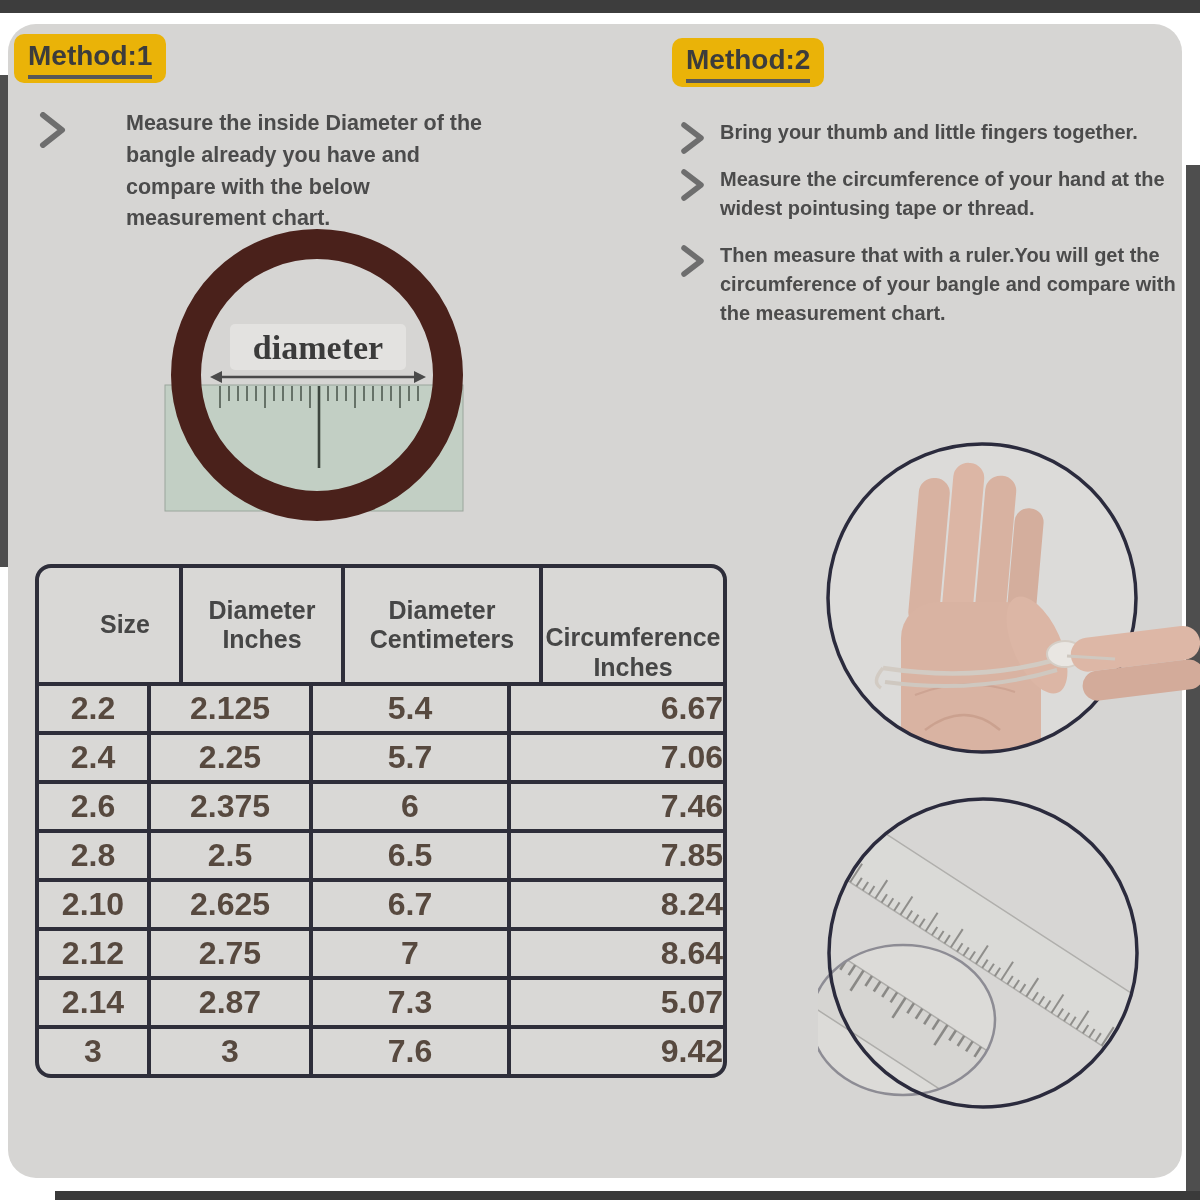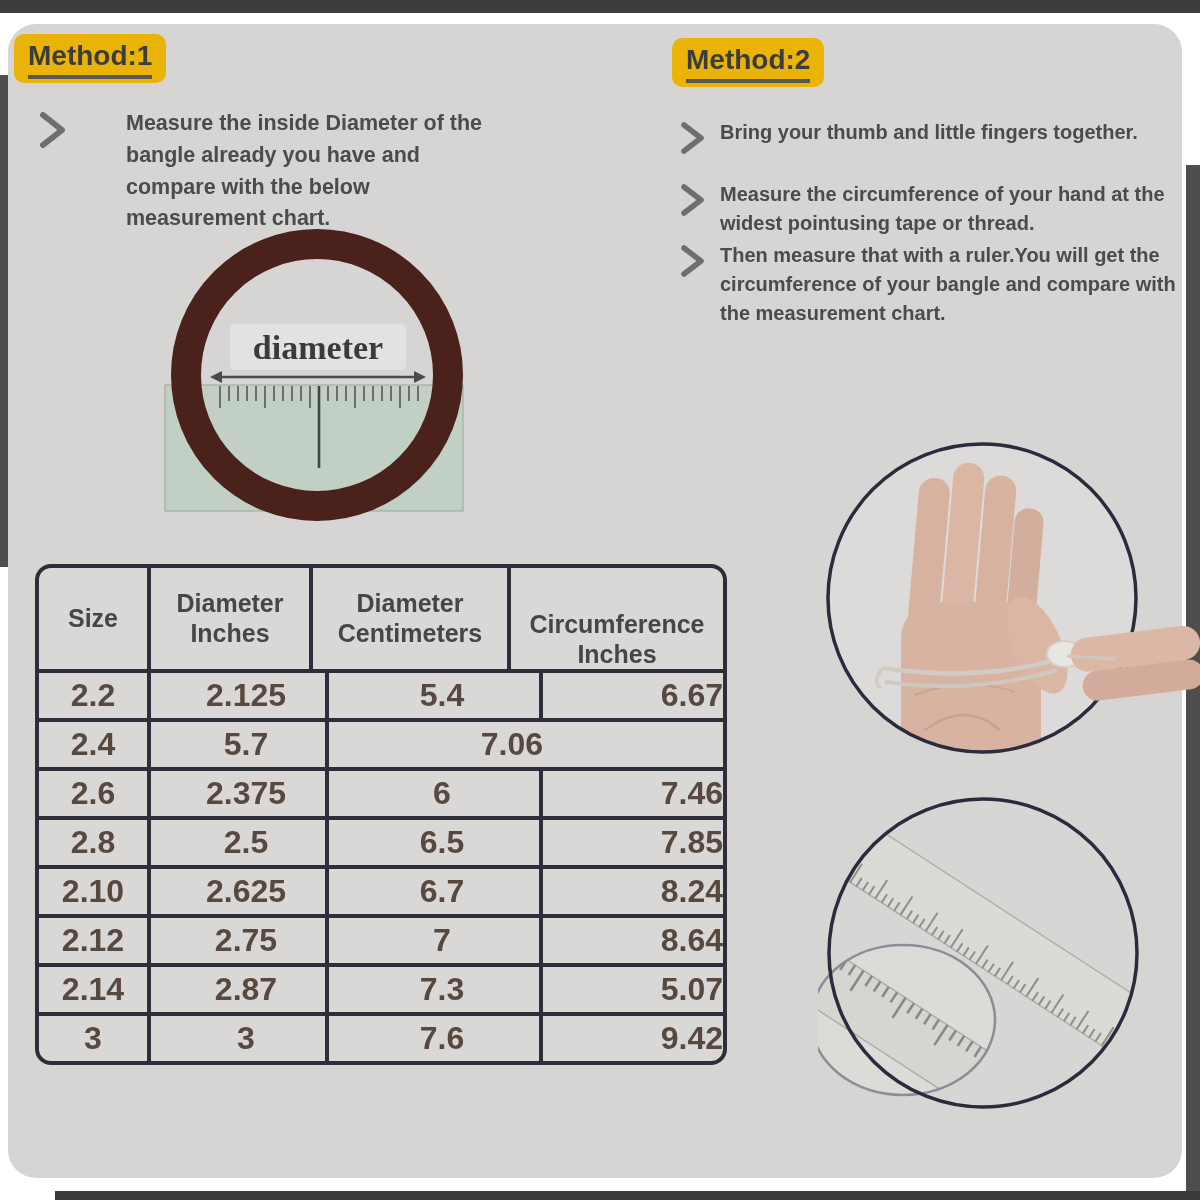--- a/index.html
+++ b/index.html
@@ -19,34 +19,34 @@
   #m1-title{left:14px;top:34px;}
   #m2-title{left:672px;top:38px;}
 
   .bullet{position:absolute;display:flex;align-items:flex-start;}
   .bullet .chev{flex:0 0 auto;margin-top:4px;}
   .bullet p{margin:0 0 0 14px;font-weight:600;color:#4b4b4b;}
   #m1-b1{left:38px;top:108px;width:470px;gap:44px;}
   #m1-b1 p{font-size:21.5px;line-height:1.48;width:420px;}
   .m2-bullet p{font-size:20px;line-height:1.45;width:470px;}
   #m2-b1{left:680px;top:118px;}
-  #m2-b2{left:680px;top:180px;}
+  #m2-b2{left:680px;top:165px;}
   #m2-b3{left:680px;top:241px;}
 
   .diagram{position:absolute;left:150px;top:228px;width:340px;height:300px;}
   .hand-photo{position:absolute;left:815px;top:430px;width:385px;height:336px;}
   .ruler-photo{position:absolute;left:818px;top:788px;width:340px;height:340px;}
 
   
   .size-table{position:absolute;left:35px;top:564px;width:692px;border:4px solid #2e2e3a;
       border-radius:16px;overflow:hidden;background:#d9d8d6;box-sizing:border-box;}
   .trow{display:grid;grid-template-columns:112px 162px 198px 1fr;}
   .trow + .trow{border-top:4px solid #2e2e3a;}
-  .trow.thead{height:101px;}
-  .trow.tdata{height:45px;gap:16px;}
+  .trow.thead{height:114px;padding-left:32px;}
+  .trow.tdata{height:45px;}
   .tcell{border-right:4px solid #2e2e3a;display:flex;align-items:center;justify-content:center;
       font-size:32px;font-weight:600;color:#57493f;}
   .tcell:last-child{border-right:none;justify-content:flex-end;}
   .tcell.th{flex-direction:column;font-size:25px;font-weight:700;color:#464646;line-height:1.18;}
 </style>
 </head>
 <body>
 
 <div class="stage">
   <div class="bar-top"></div>
@@ -144,20 +144,21 @@
       </div>
     </div>
     <div class="trow tdata">
       <div class="tcell">2.2</div>
         <div class="tcell">2.125</div>
         <div class="tcell">5.4</div>
         <div class="tcell">6.67</div>
     </div>
     <div class="trow tdata">
       <div class="tcell">2.4</div>
+        <div class="tcell">2.25</div>
         <div class="tcell">5.7</div>
         <div class="tcell">7.06</div>
     </div>
     <div class="trow tdata">
       <div class="tcell">2.6</div>
         <div class="tcell">2.375</div>
         <div class="tcell">6</div>
         <div class="tcell">7.46</div>
     </div>
     <div class="trow tdata">

